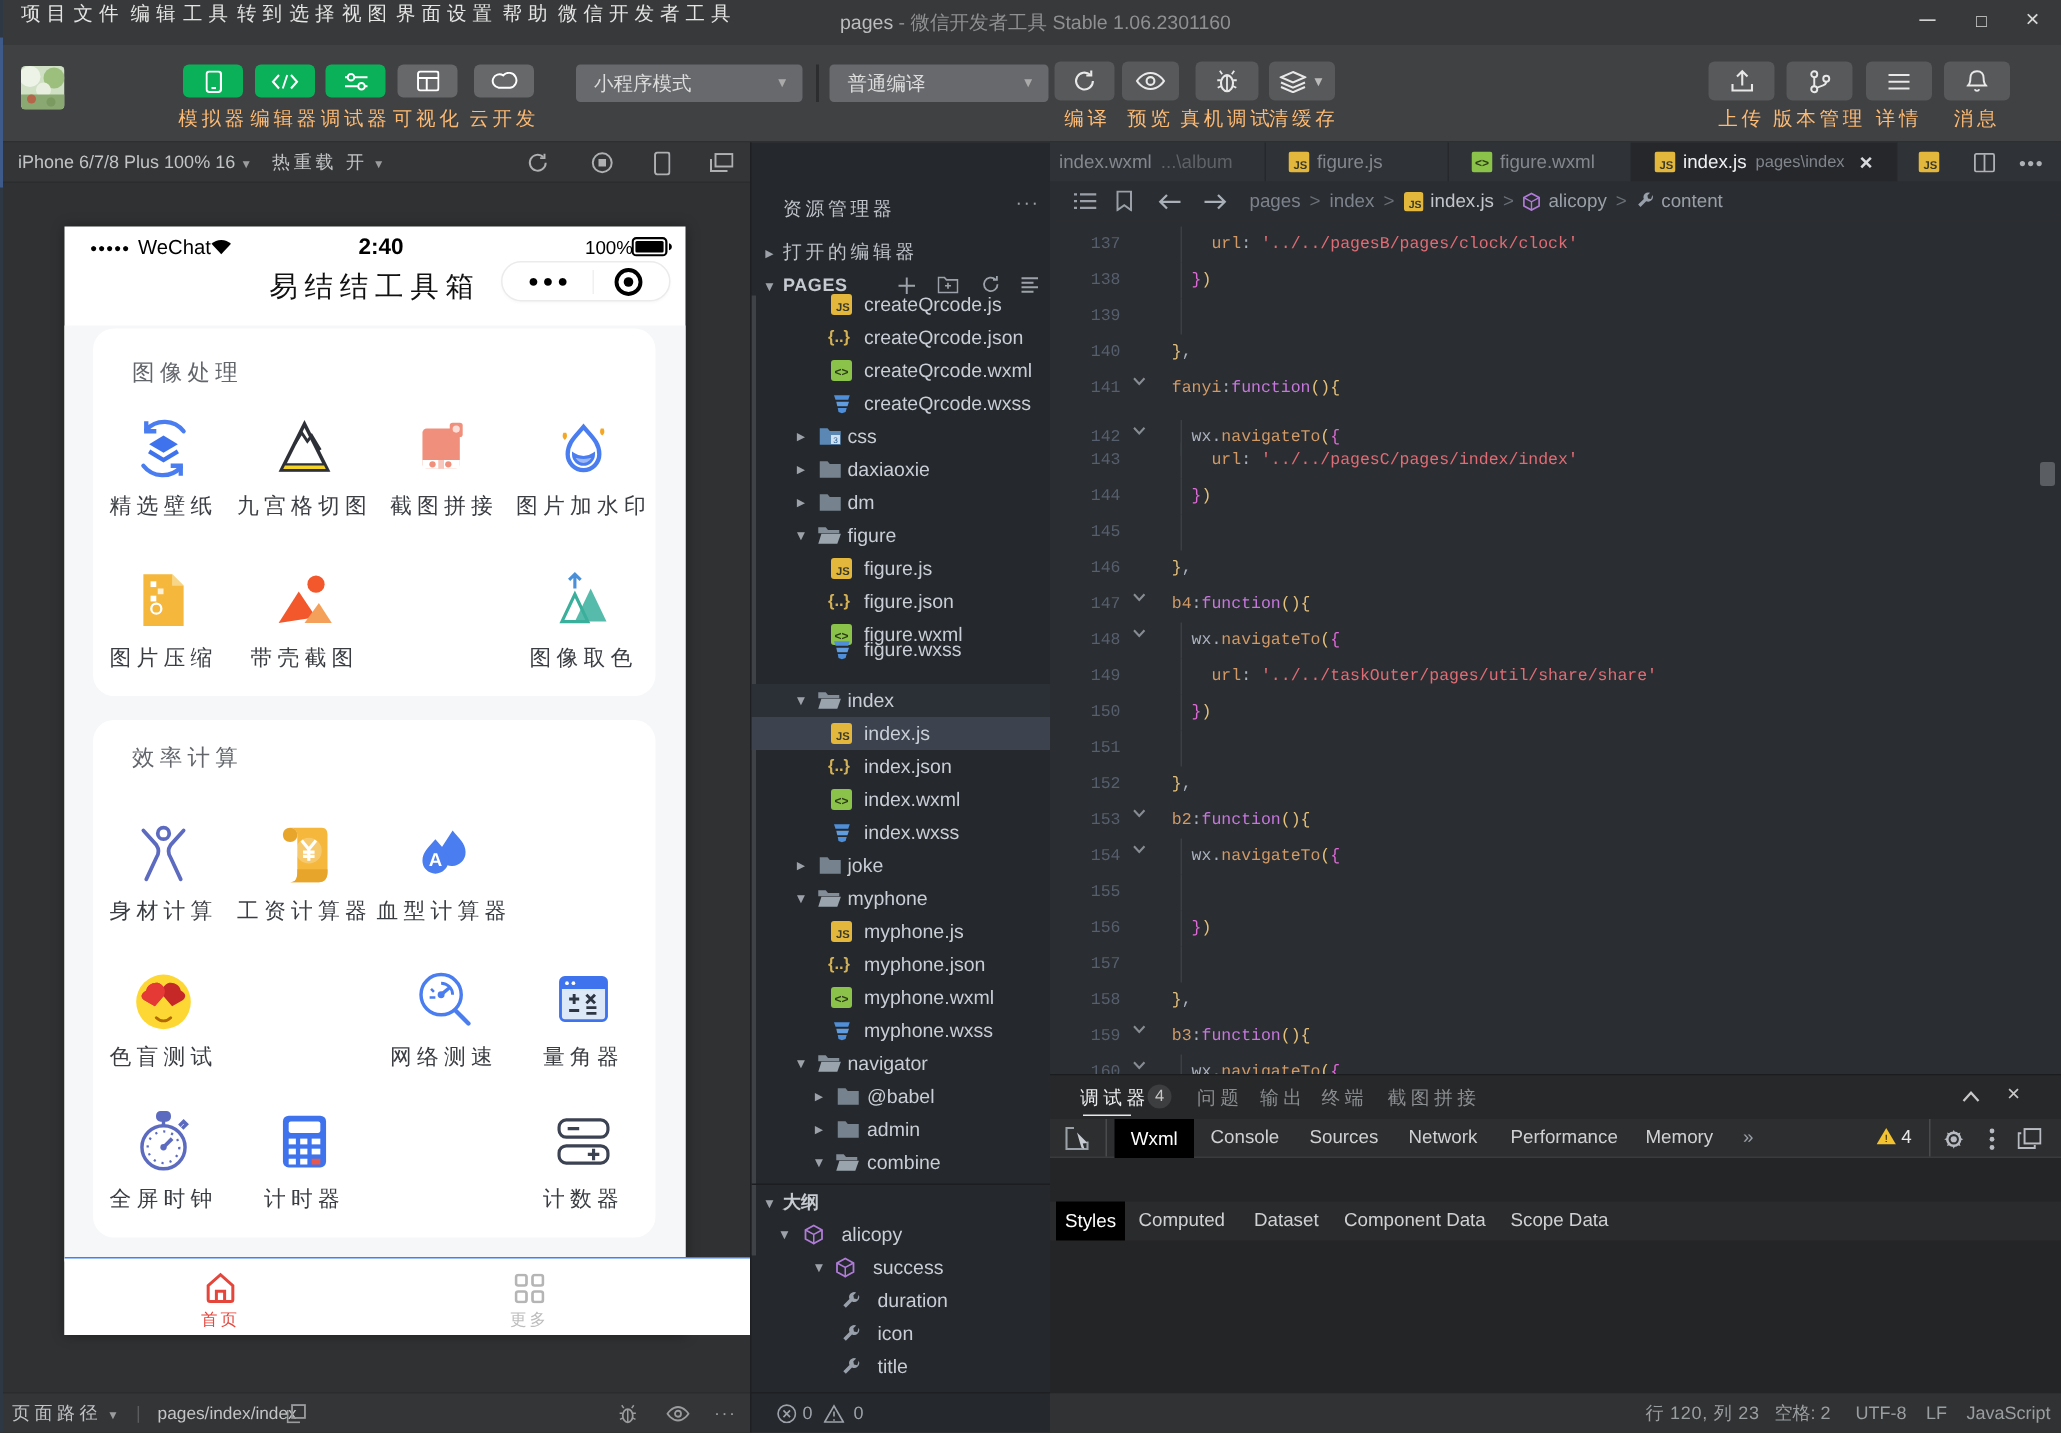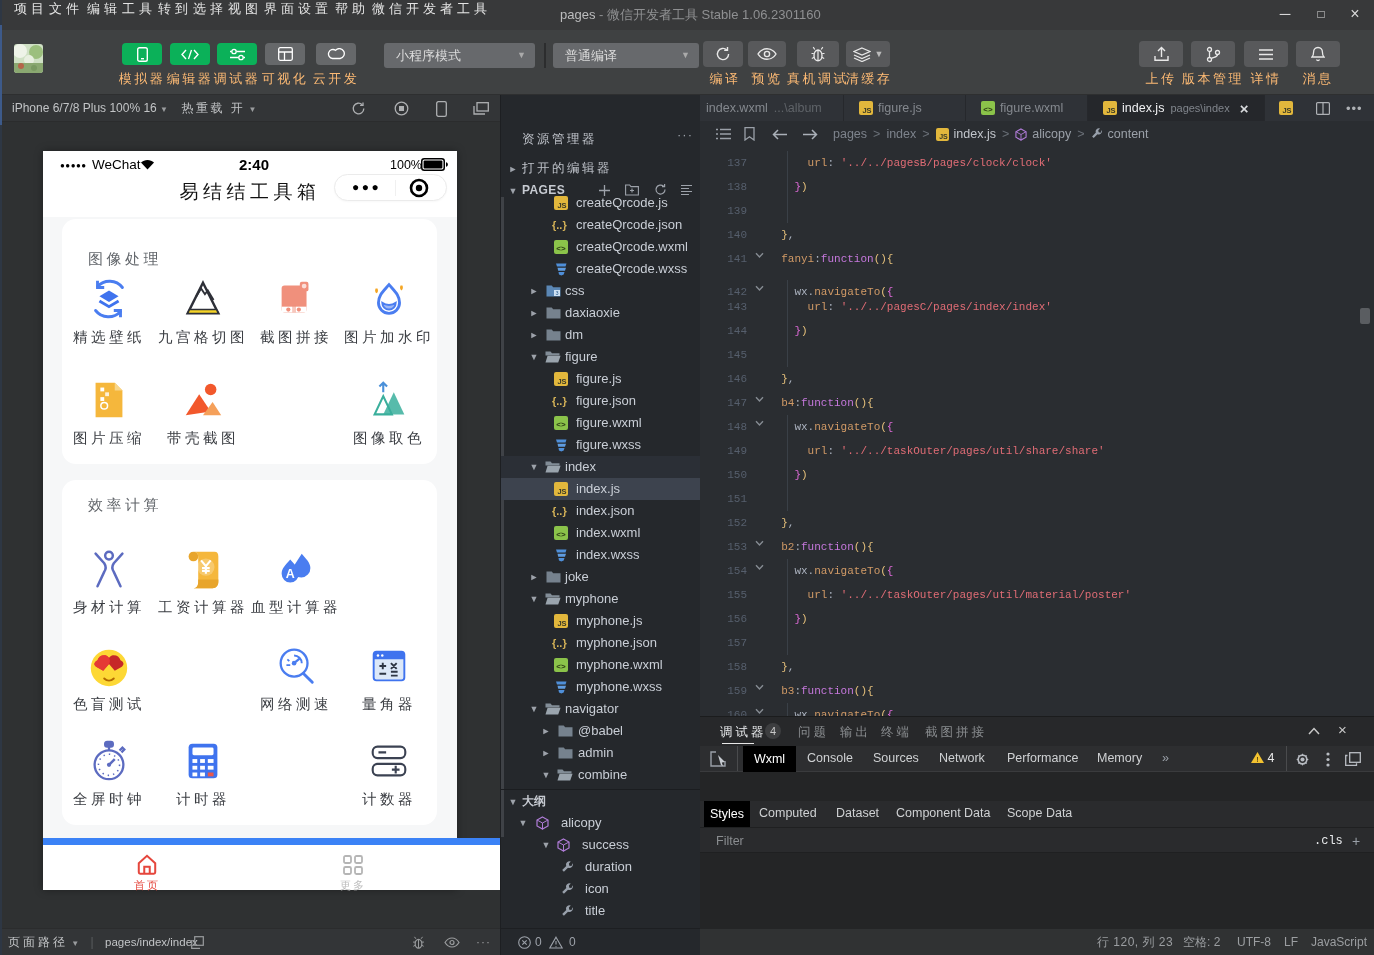--- a/index.html
+++ b/index.html
@@ -23,25 +23,25 @@
 #devbar{position:absolute;left:0;top:95px;width:500px;height:27px;background:#333537;border-bottom:1px solid #2b2c2d;color:#c2c4c6;font-size:12px;line-height:26px}
 #exptools{position:absolute;left:500px;top:95px;width:200px;height:27px;background:#25282c;border-left:1px solid #1d1f22}
 #tabsrow{position:absolute;left:700px;top:95px;width:674px;height:26px;background:#2f3237}
 .tab{position:absolute;top:0;height:26px;font-size:12.5px;color:#84888e;display:flex;align-items:center;border-right:1px solid #26282c;background:#2f3237}
 .tab.active{background:#25272b;color:#e8eaec}
 
 #simarea{position:absolute;left:0;top:122px;width:500px;height:806px;background:#2f3132}
 #phone{position:absolute;left:43px;top:29px;width:414px;height:739px;background:#fff;box-shadow:0 0 8px rgba(0,0,0,.35)}
 #pbody{position:absolute;left:0;top:66px;width:414px;height:624px;background:#f6f7f8}
 .card{position:absolute;left:19px;width:375px;background:#fff;border-radius:14px}
-.ctitle{position:absolute;left:26px;top:31px;font-size:15px;letter-spacing:3.5px;color:#62666b}
+.ctitle{position:absolute;left:26px;top:20px;font-size:15px;letter-spacing:3.5px;color:#62666b}
 .gcell{position:absolute;width:93px;text-align:center}
 .gcell .glabel{margin-top:6px;font-size:14.5px;letter-spacing:3.5px;color:#3a3d42}
 .gcell svg{display:block;margin:0 auto}
-#ptab{position:absolute;left:0;top:687px;width:468px;height:52px;background:#fff;border-top:7px solid #3b82f6}
+#ptab{position:absolute;left:0;top:687px;width:468px;height:52px;background:#fff;border-top:1px solid #3b82f6}
 #lbottom{position:absolute;left:0;top:928px;width:500px;height:27px;background:#333537;border-top:1px solid #2b2c2d;color:#c2c4c6;font-size:12px;line-height:26px}
 
 #explorer{position:absolute;left:500px;top:122px;width:200px;height:806px;background:#25282c;border-left:1px solid #1d1f22;color:#c9ced6;font-size:13px;overflow:hidden}
 .erow{position:absolute;left:0;width:200px;height:22px;line-height:22px;white-space:nowrap}
 .erow .tw{display:inline-block;width:10px;color:#9da2aa;font-size:9px;text-align:center}
 .fico{display:inline-block;vertical-align:-2px;margin-right:5px}
 #expbottom{position:absolute;left:500px;top:928px;width:200px;height:27px;background:#25282c;border-left:1px solid #1d1f22;border-top:1px solid #1d1f22;color:#9da2aa;font-size:12px;line-height:26px}
 
 #breadcrumb{position:absolute;left:700px;top:121px;width:674px;height:26px;background:#2a2d31;color:#8d939c;font-size:12.5px;display:flex;align-items:center}
 #codearea{position:absolute;left:700px;top:147px;width:674px;height:569px;background:#2a2d31;overflow:hidden}
@@ -601,21 +601,21 @@
           <span style="position:absolute;left:51px;top:0;color:#d3b157;font-size:11px;font-weight:bold">{..}</span>
           <span style="position:absolute;left:75px;top:0">figure.json</span>
         </div>
     <div class="erow" style="top:290px;">
           <svg width="14" height="14" style="position:absolute;left:53px;top:4px">
             <rect width="14" height="14" rx="2" fill="#8bc34a"></rect>
             <text x="7" y="10.6" font-size="8" font-weight="bold" fill="#2c3c14" text-anchor="middle" font-family="Liberation Sans">&lt;&gt;</text>
           </svg>
           <span style="position:absolute;left:75px;top:0">figure.wxml</span>
         </div>
-    <div class="erow" style="top:312px;text-align:right;">
+    <div class="erow" style="top:300px;text-align:right;">
           <svg width="14" height="14" style="position:absolute;left:53px;top:4px" viewBox="0 0 14 14">
             <path d="M2 1.5h10.5l-1 3H3z" fill="#4f8fd9"></path>
             <path d="M3.5 5.8h8.5l-1 3H4.2z" fill="#5f9ce0"></path>
             <path d="M4.5 10h6l-.8 2.6-2.4.9-2.3-.9z" fill="#4f8fd9"></path>
           </svg>
           <span style="position:absolute;left:75px;top:0">figure.wxss</span>
         </div>
     <div class="erow" style="top:334px;background:#2b2f36;">
           <span class="tw" style="position:absolute;left:28px;top:0">▼</span>
           <svg width="16" height="12" style="position:absolute;left:44px;top:5px" viewBox="0 0 16 12">
@@ -829,21 +829,21 @@
     <div class="cl" style="position:absolute;left:0;top:292px;width:674px"><span class="ln">149</span><span class="fd"></span><i style="position:absolute;left:87px;top:0;height:24px;border-left:1px solid #3a4047"></i><span class="cc">      <span class="tk-o">url</span><span class="tk-p">: </span><span class="tk-s">'../../taskOuter/pages/util/share/share'</span></span></div>
     <div class="cl" style="position:absolute;left:0;top:316px;width:674px"><span class="ln">150</span><span class="fd"></span><i style="position:absolute;left:87px;top:0;height:24px;border-left:1px solid #3a4047"></i><span class="cc">    <span class="tk-m">}</span><span class="tk-y">)</span></span></div>
     <div class="cl" style="position:absolute;left:0;top:340px;width:674px"><span class="ln">151</span><span class="fd"></span><i style="position:absolute;left:87px;top:0;height:24px;border-left:1px solid #3a4047"></i><span class="cc"></span></div>
     <div class="cl" style="position:absolute;left:0;top:364px;width:674px"><span class="ln">152</span><span class="fd"></span><span class="cc">  <span class="tk-y">}</span><span class="tk-p">,</span></span></div>
     <div class="cl" style="position:absolute;left:0;top:388px;width:674px"><span class="ln">153</span><span class="fd"><svg width="9" height="7" viewBox="0 0 9 7" style="vertical-align:2px">
             <path d="M1 1.2 4.5 5 8 1.2" fill="none" stroke="#868c93" stroke-width="1.4"></path>
           </svg></span><span class="cc">  <span class="tk-o">b2</span><span class="tk-p">:</span><span class="tk-k">function</span><span class="tk-y">(){</span></span></div>
     <div class="cl" style="position:absolute;left:0;top:412px;width:674px"><span class="ln">154</span><span class="fd"><svg width="9" height="7" viewBox="0 0 9 7" style="vertical-align:2px">
             <path d="M1 1.2 4.5 5 8 1.2" fill="none" stroke="#868c93" stroke-width="1.4"></path>
           </svg></span><i style="position:absolute;left:87px;top:0;height:24px;border-left:1px solid #3a4047"></i><span class="cc">    <span class="tk-p">wx.</span><span class="tk-o">navigateTo</span><span class="tk-y">(</span><span class="tk-m">{</span></span></div>
-    <div class="cl" style="position:absolute;left:0;top:436px;width:674px"><span class="ln">155</span><span class="fd"></span><i style="position:absolute;left:87px;top:0;height:24px;border-left:1px solid #3a4047"></i><span class="cc">      <span class="tk-o">url</span><span class="tk-p">: </span><span class="tk-s">'../../taskOuter/pages/util/material/poster'</span></span></div>
+    <div class="cl" style="position:absolute;left:0;top:436px;width:674px"><span class="ln">155</span><span class="fd"></span><i style="position:absolute;left:87px;top:0;height:24px;border-left:1px solid #3a4047"></i></div>
     <div class="cl" style="position:absolute;left:0;top:460px;width:674px"><span class="ln">156</span><span class="fd"></span><i style="position:absolute;left:87px;top:0;height:24px;border-left:1px solid #3a4047"></i><span class="cc">    <span class="tk-m">}</span><span class="tk-y">)</span></span></div>
     <div class="cl" style="position:absolute;left:0;top:484px;width:674px"><span class="ln">157</span><span class="fd"></span><i style="position:absolute;left:87px;top:0;height:24px;border-left:1px solid #3a4047"></i><span class="cc"></span></div>
     <div class="cl" style="position:absolute;left:0;top:508px;width:674px"><span class="ln">158</span><span class="fd"></span><span class="cc">  <span class="tk-y">}</span><span class="tk-p">,</span></span></div>
     <div class="cl" style="position:absolute;left:0;top:532px;width:674px"><span class="ln">159</span><span class="fd"><svg width="9" height="7" viewBox="0 0 9 7" style="vertical-align:2px">
             <path d="M1 1.2 4.5 5 8 1.2" fill="none" stroke="#868c93" stroke-width="1.4"></path>
           </svg></span><span class="cc">  <span class="tk-o">b3</span><span class="tk-p">:</span><span class="tk-k">function</span><span class="tk-y">(){</span></span></div>
     <div class="cl" style="position:absolute;left:0;top:556px;width:674px"><span class="ln">160</span><span class="fd"><svg width="9" height="7" viewBox="0 0 9 7" style="vertical-align:2px">
             <path d="M1 1.2 4.5 5 8 1.2" fill="none" stroke="#868c93" stroke-width="1.4"></path>
           </svg></span><i style="position:absolute;left:87px;top:0;height:24px;border-left:1px solid #3a4047"></i><span class="cc">    <span class="tk-p">wx.</span><span class="tk-o">navigateTo</span><span class="tk-y">(</span><span class="tk-m">{</span></span></div>
     <div style="position:absolute;right:4px;top:161px;width:10px;height:16px;background:#5a5d61;border-radius:2px"></div>
@@ -895,24 +895,20 @@
           <path d="M2.5 3.5H.7v9.8h10.8v-2" fill="none" stroke="#b8bcc2" stroke-width="1.3"></path>
         </svg>
     </div>
     <div id="styrow">
       <span style="position:absolute;left:4px;top:0;width:46px;height:26px;background:#000;color:#fff;text-align:center;line-height:26px">Styles</span>
       <span style="position:absolute;left:59px;top:5px">Computed</span>
       <span style="position:absolute;left:136px;top:5px">Dataset</span>
       <span style="position:absolute;left:196px;top:5px">Component Data</span>
       <span style="position:absolute;left:307px;top:5px">Scope Data</span>
     </div>
-    <div id="filtrow"><span style="margin-left:16px">Filter</span>
-      <span style="position:absolute;left:614px;top:0;color:#e8eaec;font-family:'Liberation Mono',monospace;font-size:12px">.cls</span>
-      <span style="position:absolute;left:652px;top:0;color:#9aa0a8;font-size:14px">+</span>
-    </div>
   </div>
   <div id="estatus">
     <span style="position:absolute;left:397px;letter-spacing:.5px">行 120, 列 23</span>
     <span style="position:absolute;left:483px">空格: 2</span>
     <span style="position:absolute;left:537px">UTF-8</span>
     <span style="position:absolute;left:584px">LF</span>
     <span style="position:absolute;left:611px">JavaScript</span>
   </div>
 </div>
 

